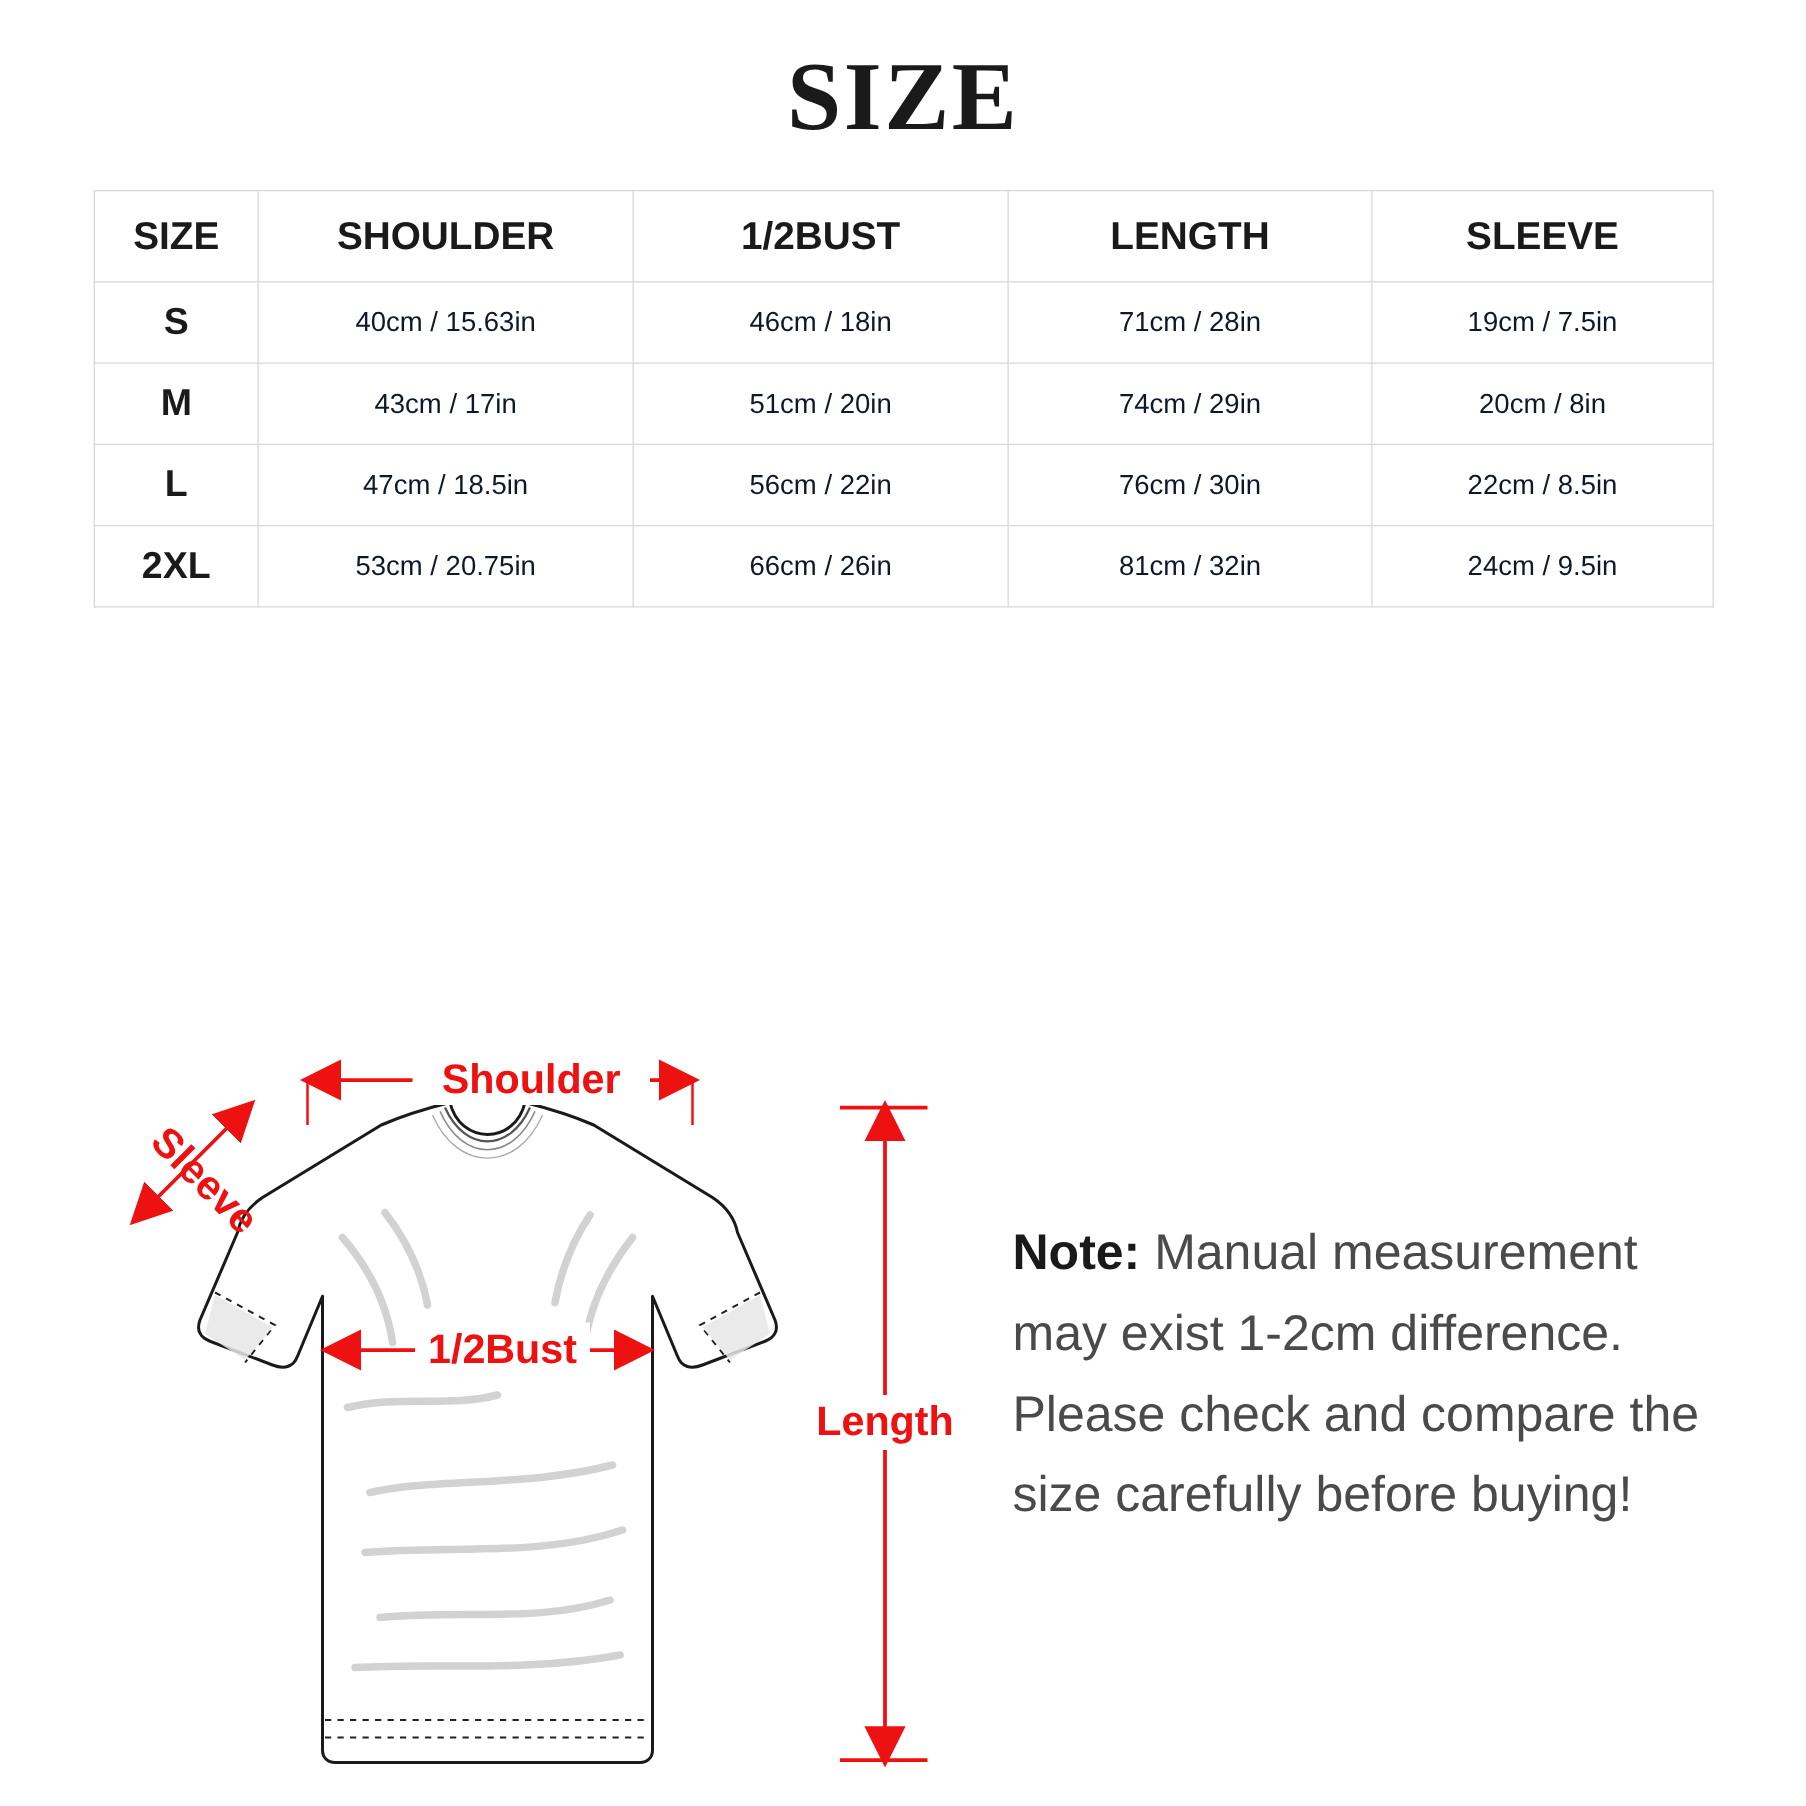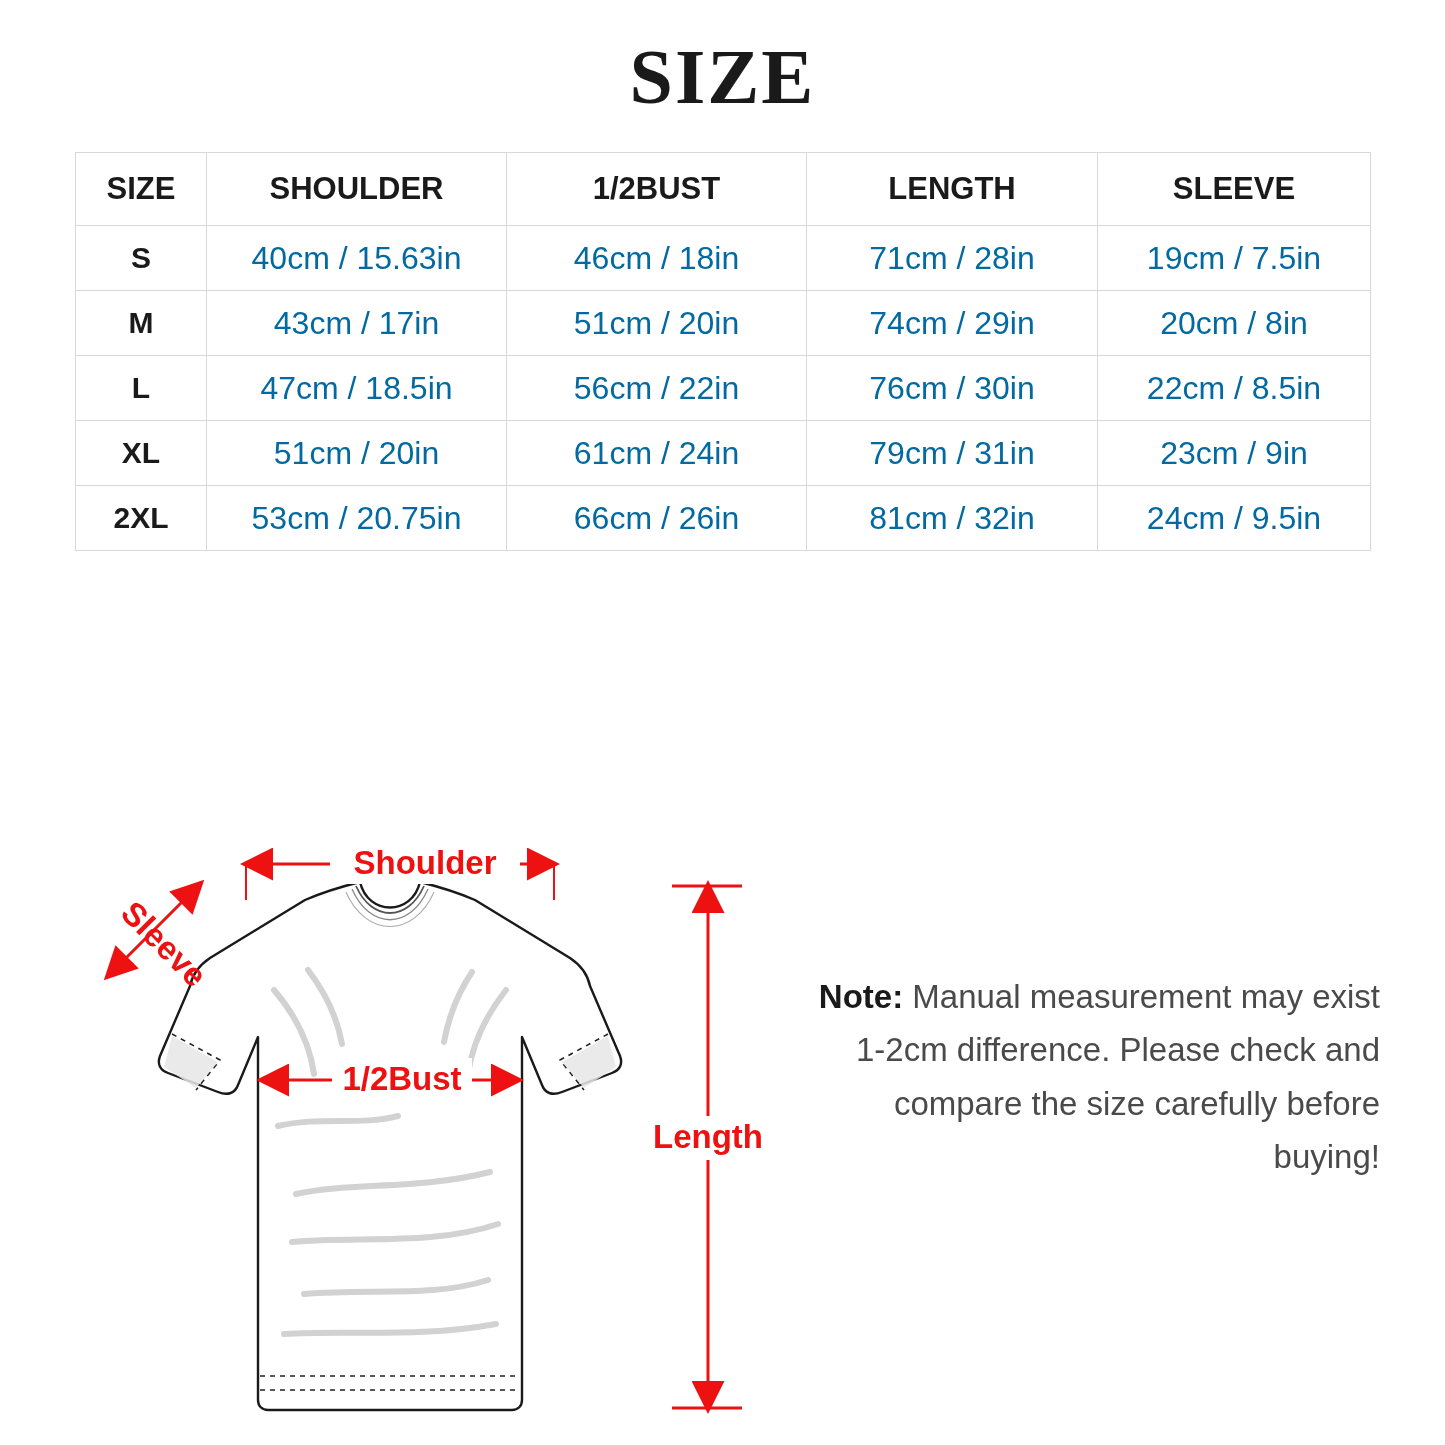--- a/index.html
+++ b/index.html
@@ -49,22 +49,22 @@
     font-weight: bold;
     color: #1a1a1a;
     height: 72px;
   }
   td.size-cell {
     font-size: 30px;
     font-weight: bold;
     color: #1a1a1a;
   }
   td.val-cell {
-    font-size: 32px;
-    color: #0369a1;
+    font-size: 22px;
+    color: #0f172a;
     font-weight: normal;
   }
   col.c0 { width: 131px; }
   col.c1 { width: 300px; }
   col.c2 { width: 300px; }
   col.c3 { width: 291px; }
   col.c4 { width: 273px; }
 
   
   .diagram-area {
@@ -77,24 +77,23 @@
   .shirt-svg {
     position: absolute;
     left: 60px;
     top: 20px;
   }
   .note {
     position: absolute;
     left: 810px;
     top: 200px;
     width: 570px;
-    font-size: 33px;
+    font-size: 40px;
     line-height: 1.62;
     color: #4a4a4a;
-    text-align: right;
   }
   .note b {
     color: #1a1a1a;
     font-weight: bold;
   }
 </style>
 </head>
 <body>
 
 <div class="title">SIZE</div>
@@ -131,27 +130,20 @@
         <td class="val-cell">51cm / 20in</td>
         <td class="val-cell">74cm / 29in</td>
         <td class="val-cell">20cm / 8in</td>
       </tr>
       <tr>
         <td class="size-cell">L</td>
         <td class="val-cell">47cm / 18.5in</td>
         <td class="val-cell">56cm / 22in</td>
         <td class="val-cell">76cm / 30in</td>
         <td class="val-cell">22cm / 8.5in</td>
-      </tr>
-      <tr>
-        <td class="size-cell">XL</td>
-        <td class="val-cell">51cm / 20in</td>
-        <td class="val-cell">61cm / 24in</td>
-        <td class="val-cell">79cm / 31in</td>
-        <td class="val-cell">23cm / 9in</td>
       </tr>
       <tr>
         <td class="size-cell">2XL</td>
         <td class="val-cell">53cm / 20.75in</td>
         <td class="val-cell">66cm / 26in</td>
         <td class="val-cell">81cm / 32in</td>
         <td class="val-cell">24cm / 9.5in</td>
       </tr>
     </tbody>
   </table>

